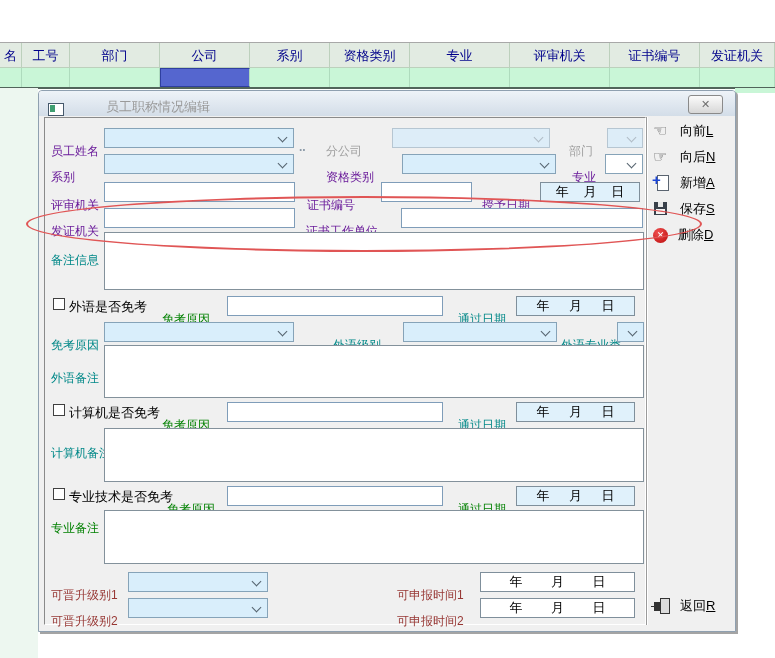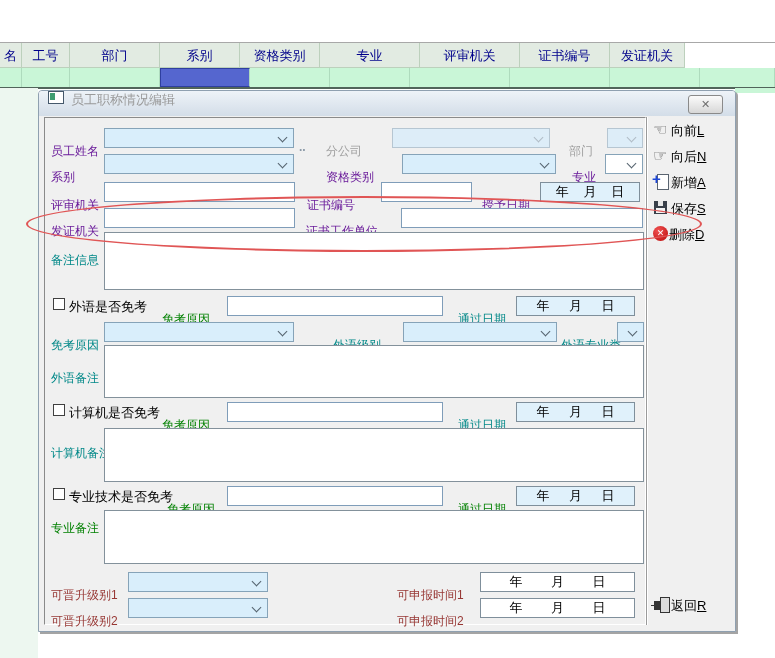--- a/index.html
+++ b/index.html
@@ -21,21 +21,21 @@
   .gbottom{height:0;border-top:2px solid #51645a;}
   .selcell{box-sizing:border-box;border:1px solid #2f3f9f;}
 
   .left-strip{position:absolute;left:0;top:88px;width:38px;height:570px;background:#edf7f0;}
   .right-sliver{position:absolute;left:735px;top:88px;width:40px;height:5px;background:#c9f6d7;}
 
   
   .dialog{position:absolute;left:38px;top:90px;width:696px;height:540px;background:#f0f0f0;
     border:1px solid #8fa0b0;border-radius:4px 4px 0 0;box-shadow:2px 2px 0 rgba(90,90,90,.55);z-index:2;}
   .titlebar{position:absolute;left:0;top:0;right:0;height:25px;border-radius:3px 3px 0 0;
-    background:linear-gradient(#eef3f8,#d3dde8);display:flex;align-items:flex-start;}
+    background:linear-gradient(#eef3f8,#d3dde8);display:flex;align-items:flex-end;gap:35px;}
   .title-ico{width:14px;height:11px;margin-left:9px;border:1px solid #45586b;background:#fff;position:relative;}
   .title-ico:before{content:"";position:absolute;left:1px;top:1px;width:5px;height:7px;background:#3f9e71;}
   .title-txt{margin-left:7px;font-size:13px;color:#9a9a9a;}
   .closebtn{position:absolute;right:12px;top:4px;width:33px;height:17px;border:1px solid #8a8a8a;border-radius:3px;
     background:linear-gradient(#fbfbfb,#d7d7d7);color:#6e6e6e;font-size:11px;font-weight:bold;
     text-align:center;line-height:16px;cursor:pointer;}
 
   
   .panel{position:absolute;left:5px;top:26px;width:602px;height:508px;background:#f0f0f0;box-sizing:border-box;
     border:1px solid;border-color:#8a8a8a #ffffff #ffffff #8a8a8a;}
@@ -53,21 +53,21 @@
   .txt{position:absolute;height:20px;background:#fff;border:1px solid #7f9db9;box-sizing:border-box;}
   .ta{position:absolute;background:#fff;border:1px solid #83919b;box-sizing:border-box;}
   .date{position:absolute;height:20px;background:#e0f1fb;border:1px solid #7f8f9b;box-sizing:border-box;
     display:flex;align-items:center;justify-content:space-evenly;font-size:13px;color:#000;}
   .date.wh{background:#fff;}
   .cb{position:absolute;width:12px;height:12px;background:#fff;border:1px solid #404040;box-sizing:border-box;cursor:pointer;}
   .cblbl{position:absolute;font-size:13px;color:#000;white-space:nowrap;}
 
   
   .tsep{position:absolute;left:607px;top:26px;height:508px;width:0;border-left:1px solid #9a9a9a;border-right:1px solid #fff;}
-  .tbtn{position:absolute;left:614px;display:flex;gap:1px;font-size:13px;color:#000;cursor:pointer;white-space:nowrap;}
+  .tbtn{position:absolute;left:614px;display:flex;align-items:center;gap:10px;font-size:13px;color:#000;cursor:pointer;white-space:nowrap;}
   .tbtn .mn{text-decoration:underline;}
   .tbico{display:inline-block;position:relative;width:17px;height:16px;}
   .ic-handl:after{content:"☜";position:absolute;left:0;top:-2px;font-size:16px;color:#4a4a4a;}
   .ic-handr:after{content:"☞";position:absolute;left:0;top:-2px;font-size:16px;color:#4a4a4a;}
   .ic-new .page{position:absolute;right:1px;top:0;width:10px;height:14px;background:#fff;border:1px solid #5a6470;}
   .ic-new .plus{position:absolute;left:-1px;top:-4px;color:#1c46d8;font-size:15px;font-weight:bold;}
   .ic-save .body{position:absolute;left:1px;top:1px;width:13px;height:13px;background:#39404a;}
   .ic-save .shutter{position:absolute;left:5px;top:1px;width:5px;height:5px;background:#e8e8e8;}
   .ic-save .label{position:absolute;left:3px;top:8px;width:9px;height:5px;background:#f4f4f4;}
   .ic-del{border-radius:50%;background:radial-gradient(circle at 35% 30%,#f05050,#bb0a0a);width:15px;height:15px;}
@@ -86,20 +86,21 @@
 <body>
 
 <div id="screen">
 
 
   <div class="grid">
     <div class="grow ghead">
       <div class="gcell" style="width:22px">名</div>
       <div class="gcell" style="width:48px">工号</div>
       <div class="gcell" style="width:90px">部门</div>
+      <div class="gcell" style="width:90px">公司</div>
       <div class="gcell" style="width:80px">系别</div>
       <div class="gcell" style="width:80px">资格类别</div>
       <div class="gcell" style="width:100px">专业</div>
       <div class="gcell" style="width:100px">评审机关</div>
       <div class="gcell" style="width:90px">证书编号</div>
       <div class="gcell" style="width:75px">发证机关</div>
     </div>
     <div class="grow gbody">
       <div class="gcell" style="width:22px"></div>
       <div class="gcell" style="width:48px"></div>

